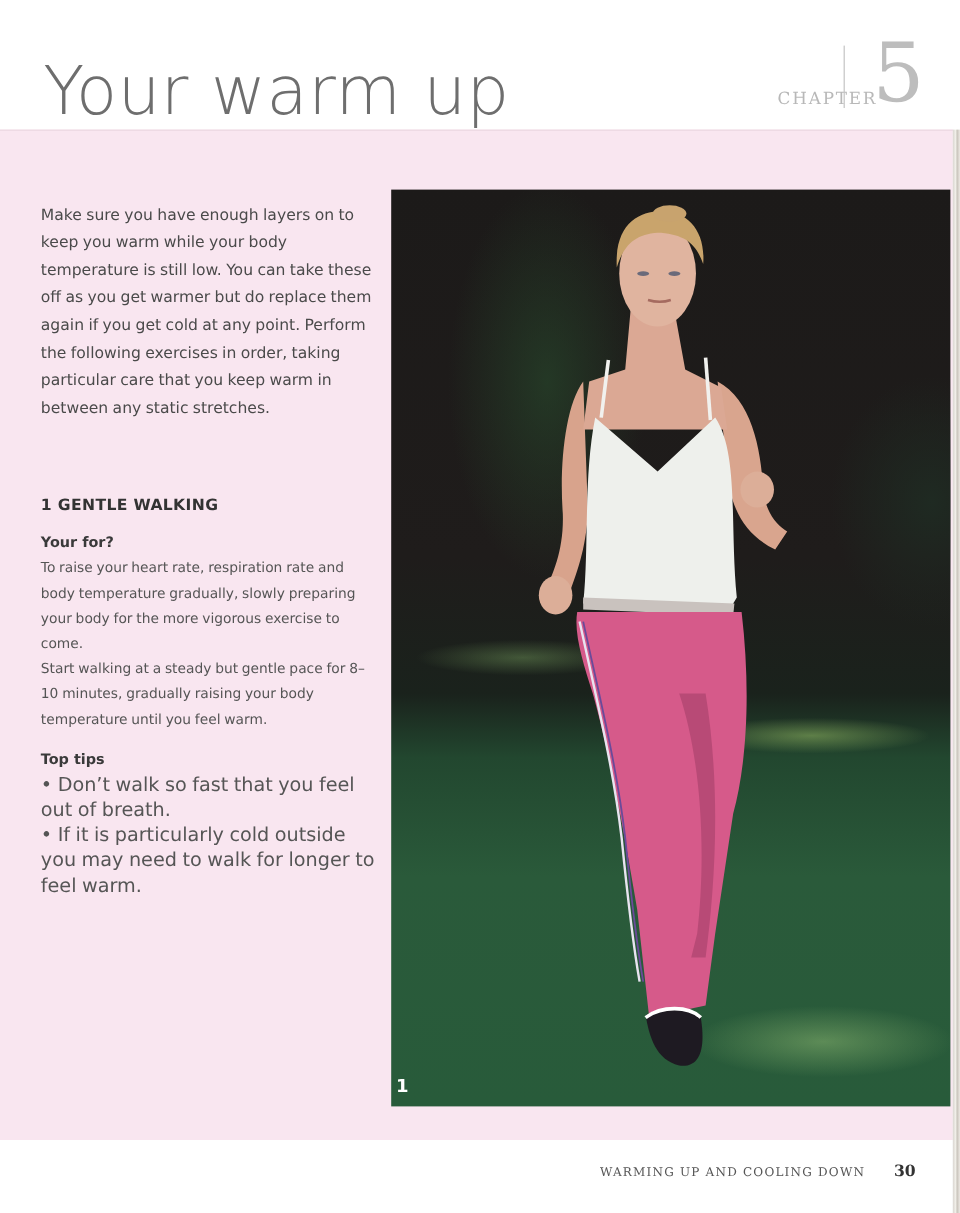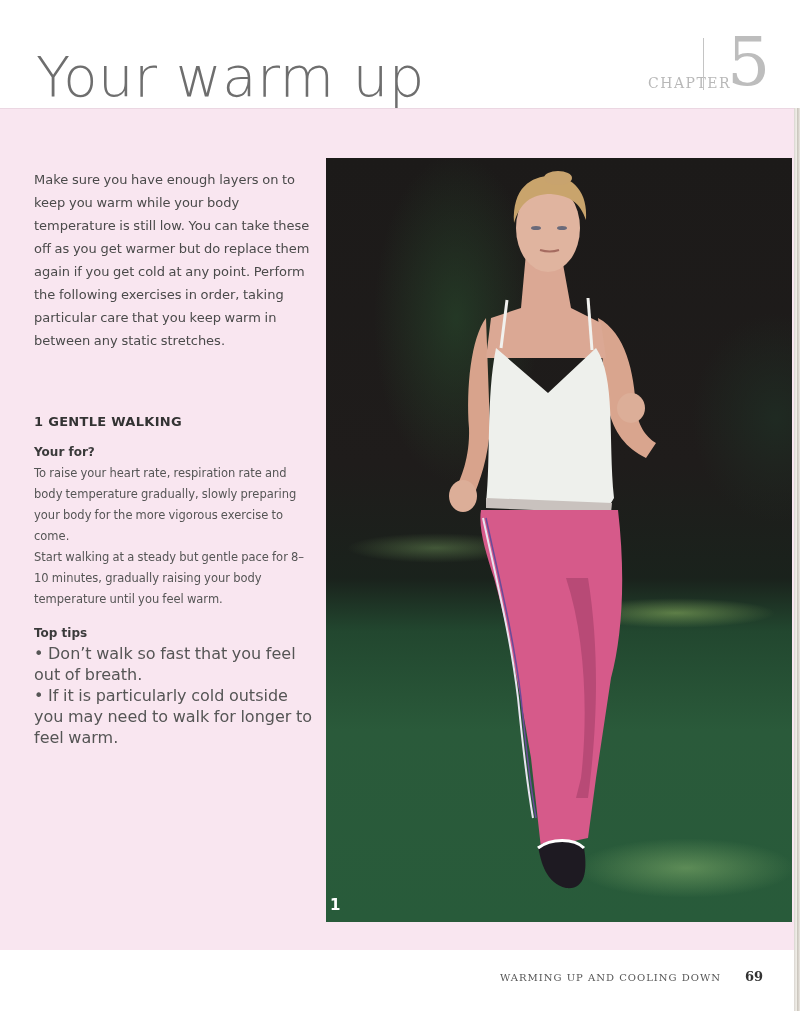--- a/index.html
+++ b/index.html
@@ -171,13 +171,13 @@
     <path d="M 212 688 C 215 705 220 725 240 730 C 258 732 262 715 258 690 C 245 680 225 680 212 688 Z" fill="#1e1a22"></path>
     <path d="M 212 690 C 225 680 248 680 258 690" stroke="#ffffff" stroke-width="3" fill="none"></path>
   </svg>
 </div>
 
 <span class="photo-caption-number">1</span>
 
 <div class="page-edge"></div>
 
 <span class="footer-section">Warming up and cooling down</span>
-<span class="footer-page">69</span>
+<span class="footer-page">30</span>
 
 </body></html>

